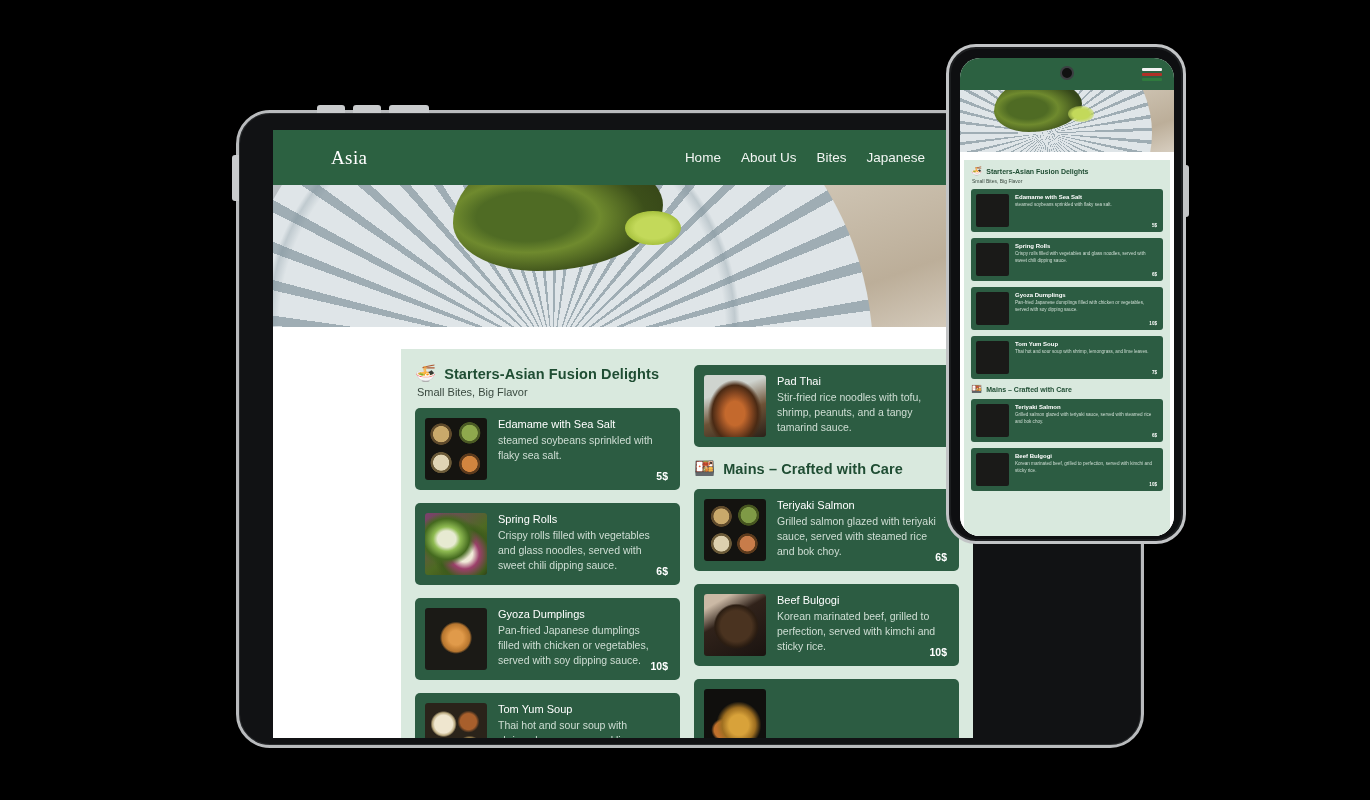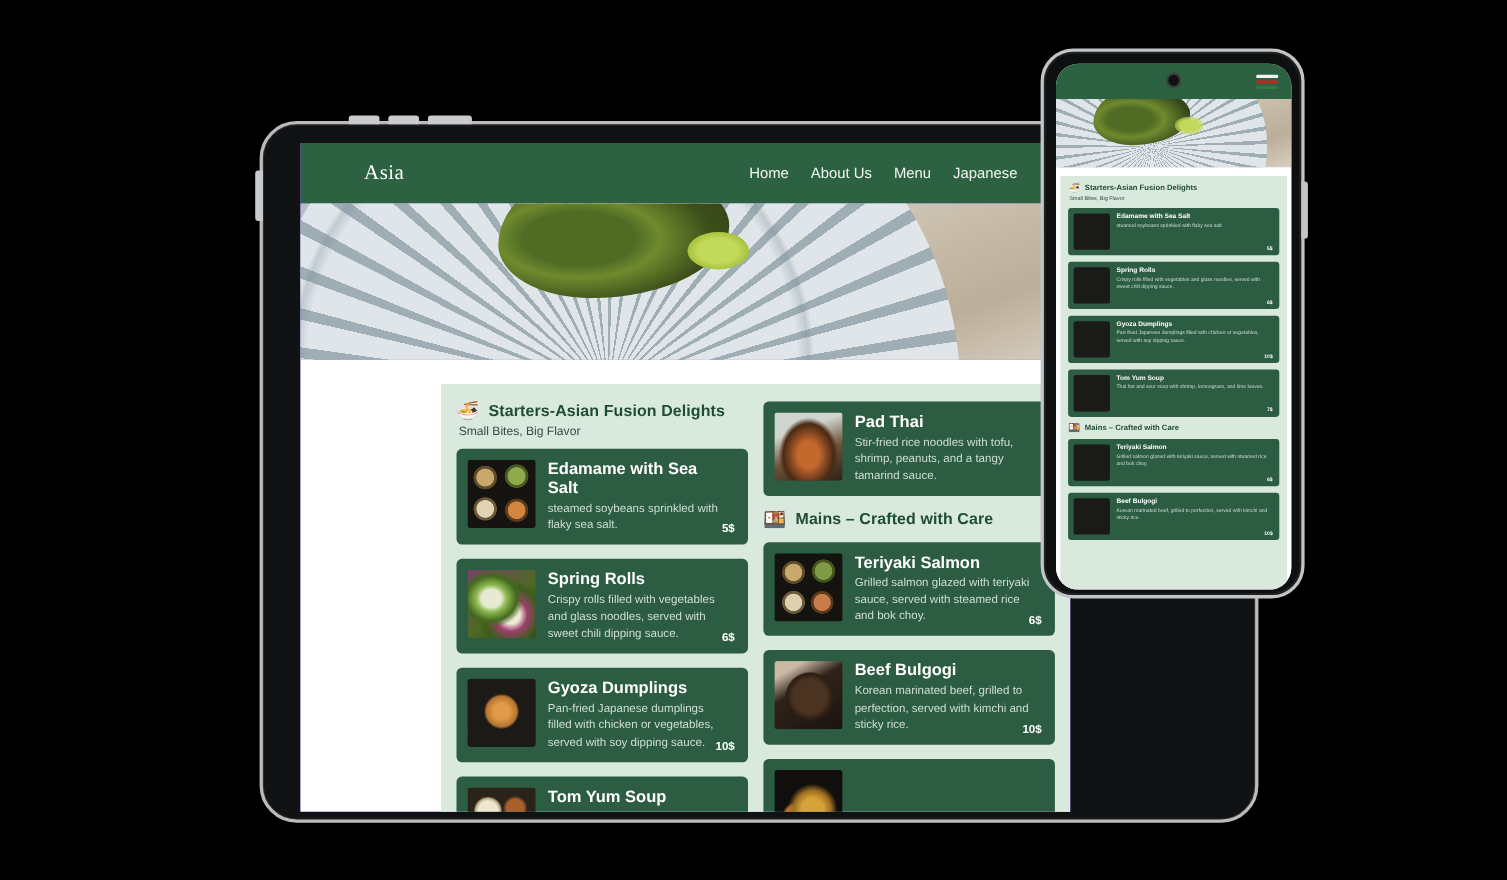--- a/index.html
+++ b/index.html
@@ -90,21 +90,21 @@
   .card {
     background: #2c5c42; border-radius: 5px;
     display: flex; gap: 11px; padding: 10px 12px 10px 10px;
     margin-bottom: 13px; position: relative; min-height: 74px;
   }
   .card-thumb {
     width: 62px; height: 62px; flex: 0 0 62px; border-radius: 3px;
     overflow: hidden; background: #1a1a18;
   }
   .card-body { flex: 1; padding-right: 4px; }
-  .card-title { color: #ffffff; font-size: 15px; font-weight: bold; margin-bottom: 3px; }
+  .card-title { color: #ffffff; font-size: 11px; font-weight: normal; margin-bottom: 3px; }
   .card-desc { color: #cfded4; font-size: 10.5px; line-height: 1.45; }
   .card-price {
     position: absolute; right: 12px; bottom: 8px;
     color: #ffffff; font-size: 10.5px; font-weight: bold;
   }
 
   
   .t-edamame { background:
       radial-gradient(circle at 26% 26%, #c9a96b 0 12%, #5f4a2b 13% 16%, rgba(0,0,0,0) 17%),
       radial-gradient(circle at 72% 24%, #8fa94d 0 12%, #4b5a24 13% 16%, rgba(0,0,0,0) 17%),
@@ -217,21 +217,21 @@
     <div class="tablet-btn" id="tablet-btn-3"></div>
     <div id="tablet-btn-side"></div>
 
     <div id="tablet-screen">
 
       <div class="navbar">
         <div class="brand">Asia</div>
         <nav class="navlinks">
           <span class="navlink">Home</span>
           <span class="navlink">About Us</span>
-          <span class="navlink">Menu</span>
+          <span class="navlink">Bites</span>
           <span class="navlink">Japanese</span>
         </nav>
       </div>
 
       <div class="hero">
         <div class="hero-img">
           <div class="hero-right"></div>
           <div class="hero-plate"></div>
           <div class="hero-food"></div>
           <div class="hero-sauce"></div>

